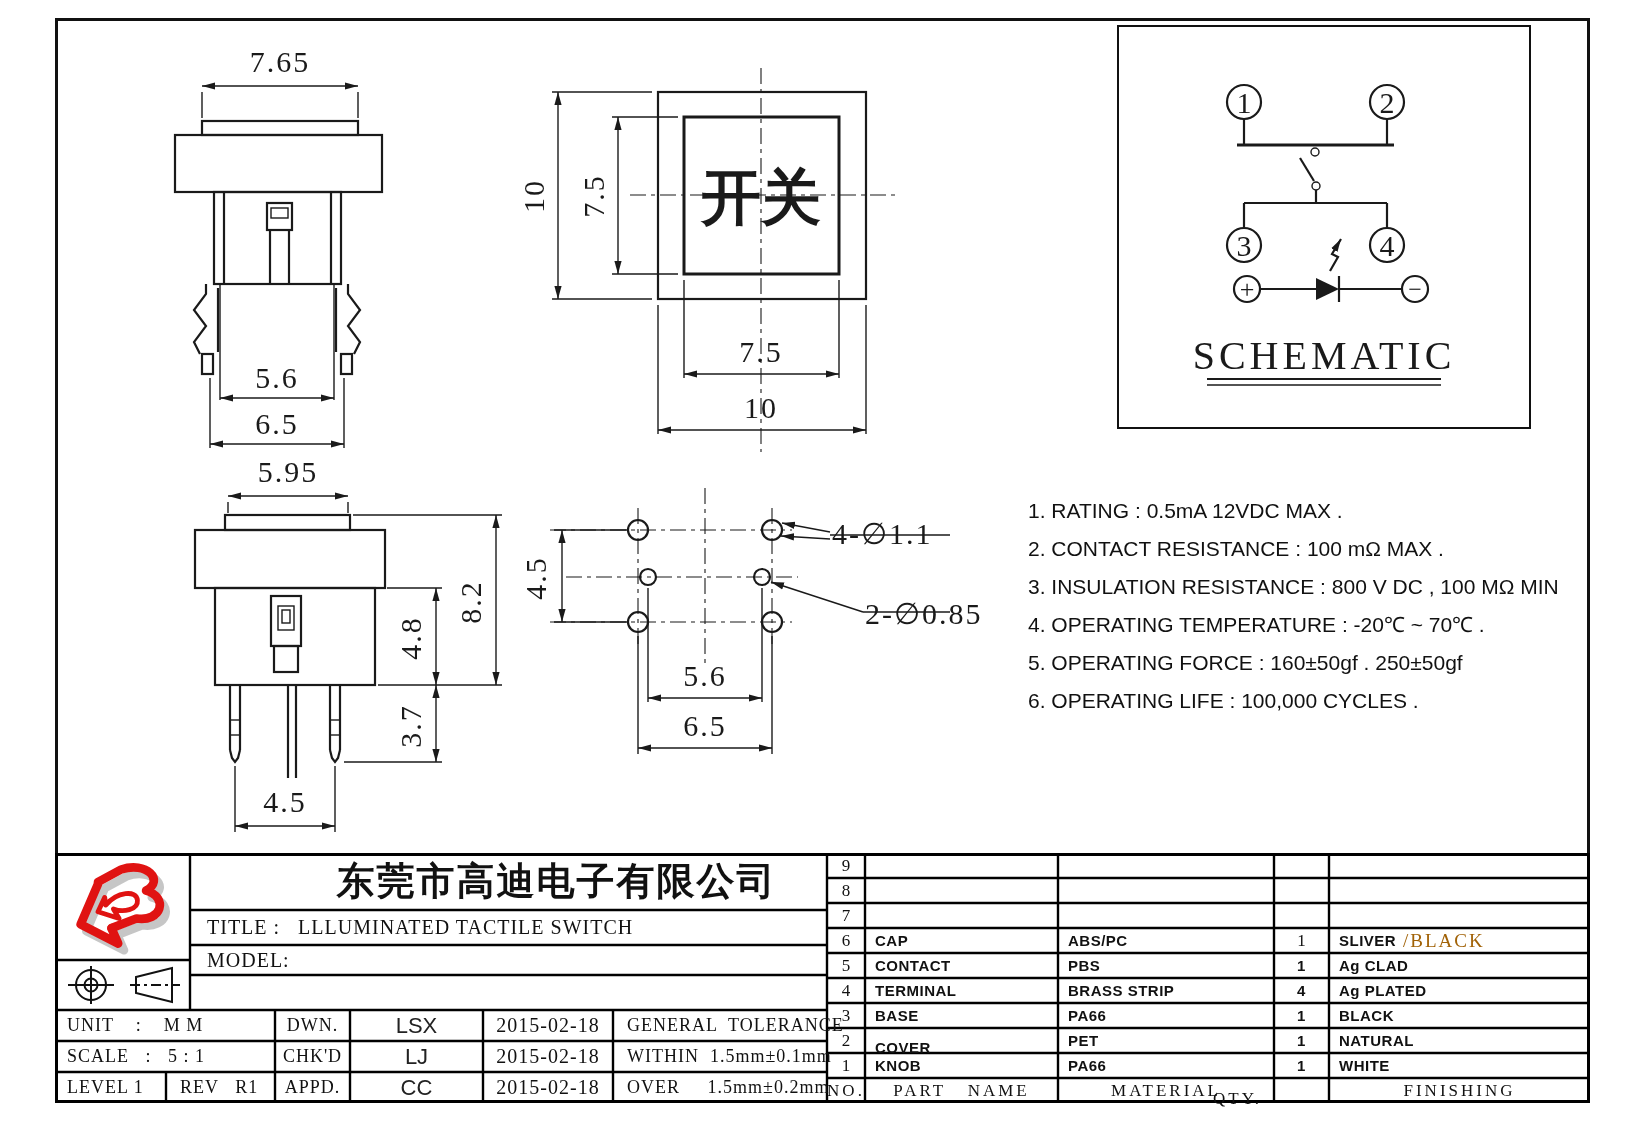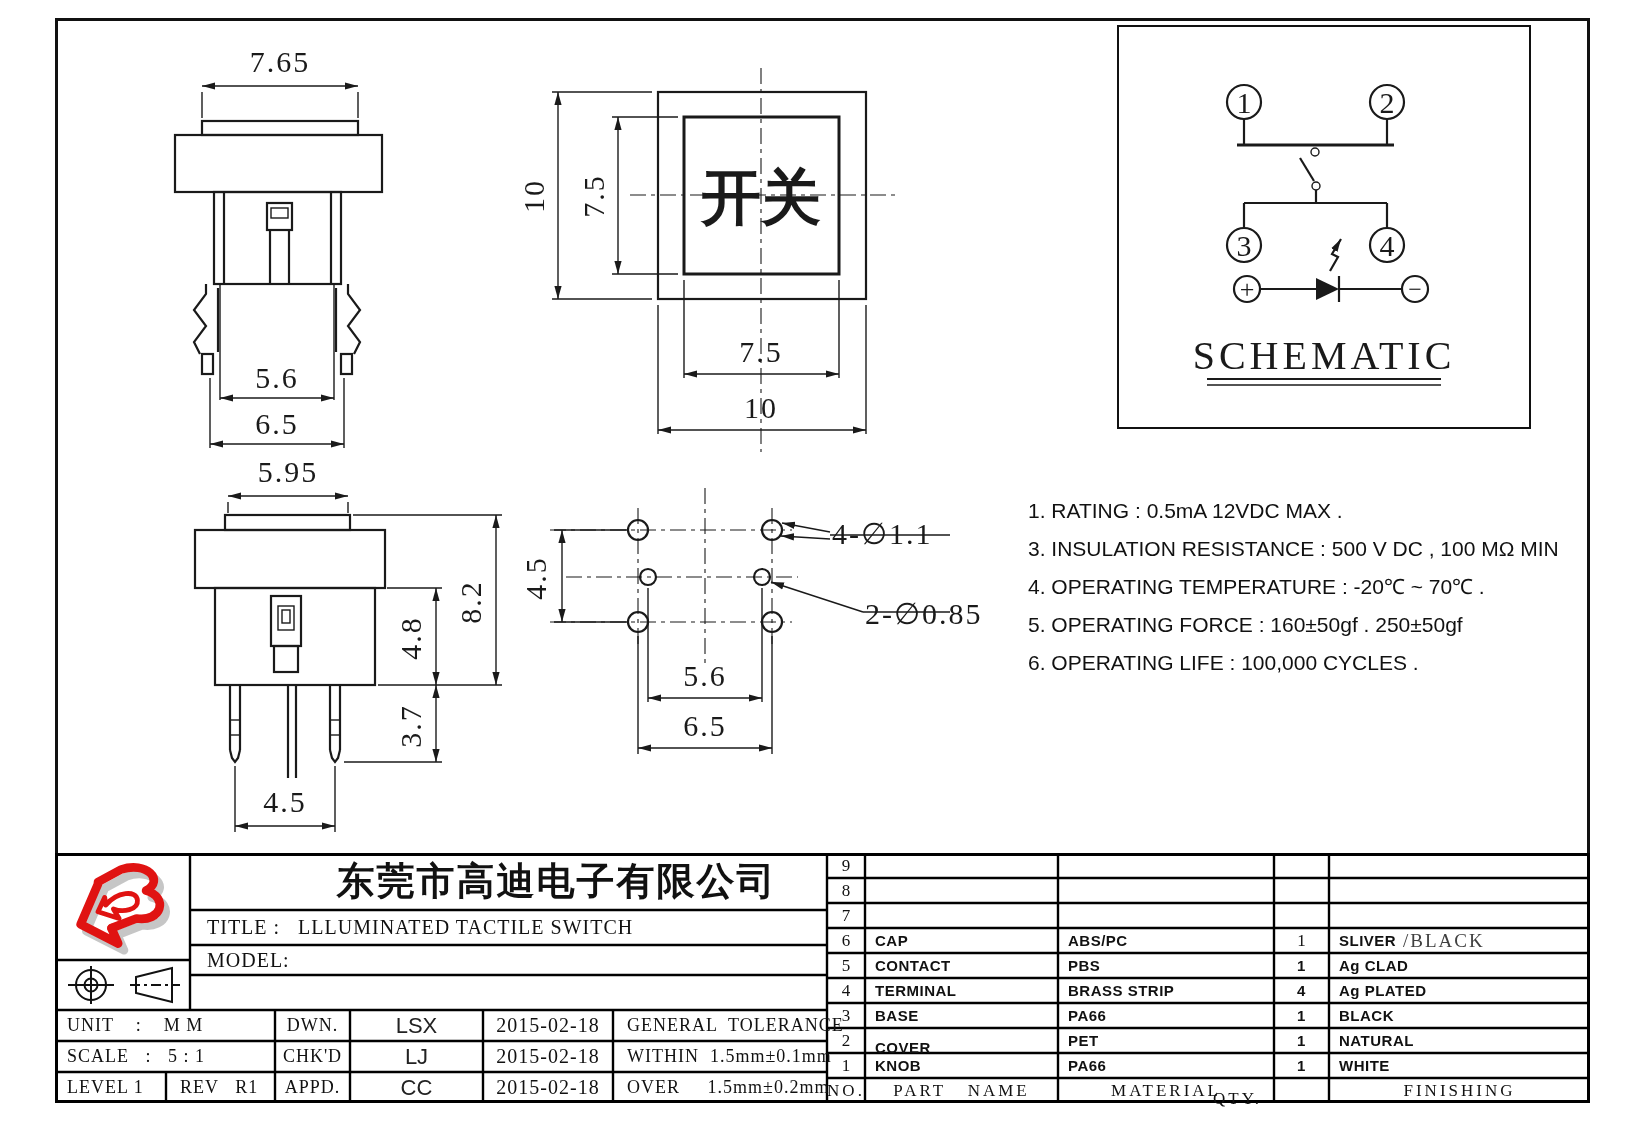--- a/index.html
+++ b/index.html
@@ -23,21 +23,21 @@
   #tgrid{position:absolute;left:0;top:0;}
   .tc{position:absolute;display:flex;align-items:center;white-space:pre;color:#111;}
   .serif18{font-size:18px;letter-spacing:1px;}
   .serif20{font-size:20px;letter-spacing:1px;}
   .sans22{font-family:"Liberation Sans",sans-serif;font-size:22px;color:#222;}
   .center{justify-content:center;}
   .company{font-family:"Liberation Sans",sans-serif;font-weight:bold;font-size:38px;letter-spacing:2px;margin-left:48px;}
   .pb{font-family:"Liberation Sans",sans-serif;font-weight:bold;font-size:15px;letter-spacing:.5px;}
   .pnum{font-size:17px;}
   .phead{font-size:17px;letter-spacing:3px;}
-  .fin2{font-family:"Liberation Serif",serif;font-weight:normal;font-size:19px;color:#404040;letter-spacing:2px;}
+  .fin2{font-family:"Liberation Serif",serif;font-weight:normal;font-size:19px;color:#a16207;letter-spacing:2px;}
 </style>
 </head>
 <body>
 
 <div id="sheet">
   <div id="frame"></div>
 
   <svg class="v" style="left:140px;top:40px" width="290" height="420" viewBox="0 0 290 420">
     <defs>
       <marker id="fvA" viewBox="0 0 14 10" markerWidth="14" markerHeight="10" refX="13" refY="5" orient="auto-start-reverse" markerUnits="userSpaceOnUse">
@@ -240,21 +240,22 @@
       <text x="296" y="270" text-anchor="middle" style="font-size:24px">−</text>
       <polyline class="ln" points="211,244 219,230 213,227 222,212" marker-end="url(#scA)"></polyline>
       <text x="205" y="342" text-anchor="middle" style="font-size:40px;letter-spacing:4px">SCHEMATIC</text>
       <line class="ln" x1="88" y1="352" x2="322" y2="352"></line>
       <line class="thin" x1="88" y1="358" x2="322" y2="358"></line>
     </svg>
   </div>
 
   <div id="specs">
     <div>1. RATING : 0.5mA 12VDC MAX .</div>
-    <div>3. INSULATION RESISTANCE : 500 V DC , 100 MΩ MIN</div>
+    <div>2. CONTACT RESISTANCE : 100 mΩ MAX .</div>
+    <div>3. INSULATION RESISTANCE : 800 V DC , 100 MΩ MIN</div>
     <div>4. OPERATING TEMPERATURE : -20℃ ~ 70℃ .</div>
     <div>5. OPERATING FORCE : 160±50gf . 250±50gf</div>
     <div>6. OPERATING LIFE : 100,000 CYCLES .</div>
   </div>
 
   <div id="tblock">
     <svg id="tgrid" width="1535" height="250" viewBox="0 0 1535 250">
       <rect x="1.5" y="1.5" width="1532" height="247" fill="none" stroke="#000" stroke-width="3"></rect>
       <g stroke="#000" stroke-width="2.4" fill="none">
         <line x1="135" y1="0" x2="135" y2="157"></line>

